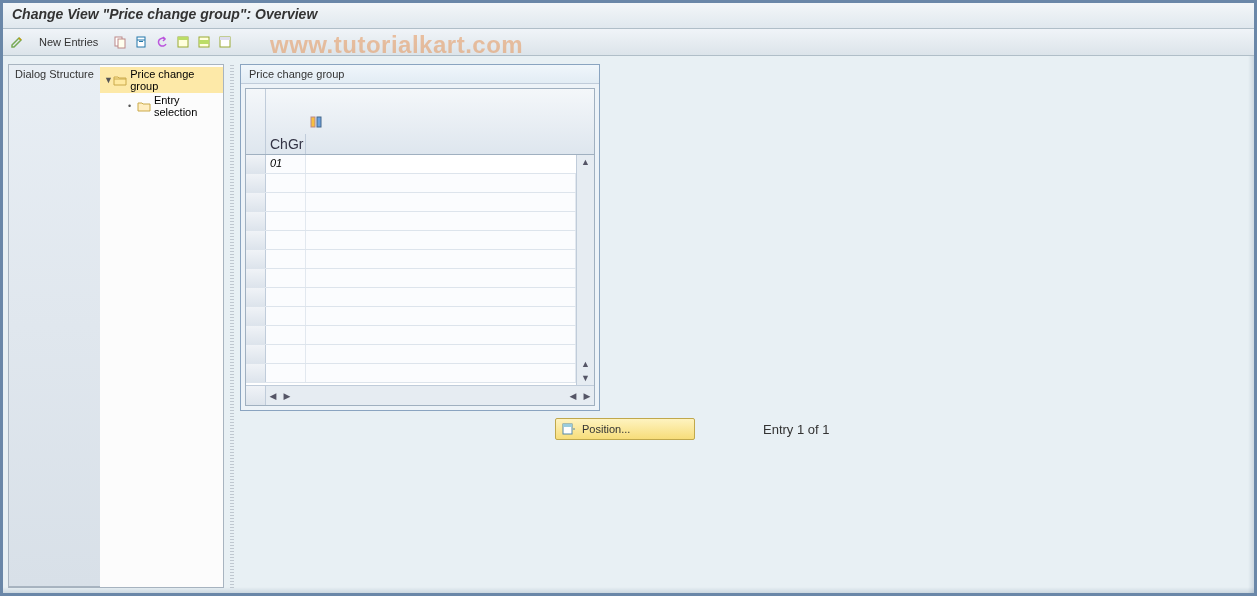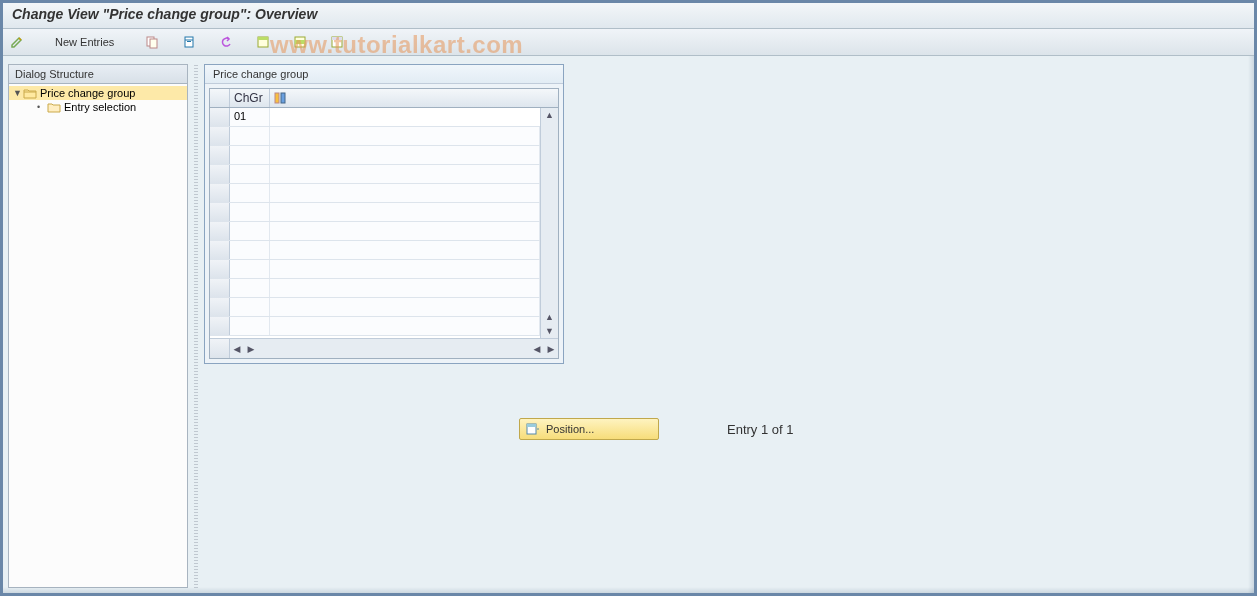--- a/index.html
+++ b/index.html
@@ -20,21 +20,21 @@
       font-weight: bold;
       font-style: italic;
       color: #333;
     }
     .toolbar {
       background: linear-gradient(#f0f4f8, #dce4ea);
       border-bottom: 1px solid #b0bec8;
       padding: 4px 8px;
       display: flex;
       align-items: center;
-      gap: 19px;
+      gap: 3px;
       position: relative;
     }
     .toolbar-btn {
       width: 18px;
       height: 18px;
       display: inline-flex;
       align-items: center;
       justify-content: center;
       cursor: pointer;
       border-radius: 2px;
@@ -56,25 +56,25 @@
       letter-spacing: 0.5px;
       pointer-events: none;
     }
     .content {
       display: flex;
       padding: 8px;
       gap: 6px;
       height: calc(100% - 56px);
     }
     .sidebar {
-      width: 180px;
+      width: 216px;
       background: #f6f8fa;
       border: 1px solid #a8b4c0;
       display: flex;
-      flex-direction: column;
+      flex-direction: row;
     }
     .sidebar-header {
       background: linear-gradient(#e8eef4, #d8e0e8);
       border-bottom: 1px solid #a8b4c0;
       padding: 3px 6px;
       font-size: 11px;
       color: #333;
     }
     .tree {
       flex: 1;
@@ -132,42 +132,44 @@
     }
     .grid-header {
       display: flex;
       background: linear-gradient(#f4f7fa,#dee6ee);
       border-bottom: 1px solid #a0b0c0;
     }
     .gh-sel { width: 20px; border-right: 1px solid #c0ccda; }
     .gh-col {
       padding: 2px 4px;
       border-right: 1px solid #c0ccda;
-      font-size: 12px;
+      font-size: 14px;
       color: #334;
+      margin-top: 45px;
     }
     .gh-col.col1 { width: 40px; }
     .gh-col.col2 { flex: 1; }
     .gh-config {
       width: 20px;
       display:flex;align-items:center;justify-content:center;
       background: linear-gradient(#f4f7fa,#dee6ee);
       cursor:pointer;
     }
     .grid-body {
       height: 230px;
       overflow: hidden;
       position: relative;
       display:flex;
     }
     .grid-rows { flex:1; }
     .grid-row {
       display: flex;
       height: 19px;
       border-bottom: 1px solid #dde4ec;
+      font-style: italic;
     }
     .gr-sel {
       width: 20px;
       background: linear-gradient(#f0f3f7,#dde4ec);
       border-right: 1px solid #c0ccda;
       cursor:pointer;
     }
     .gr-cell {
       padding: 2px 4px;
       border-right: 1px solid #e2e8ef;

